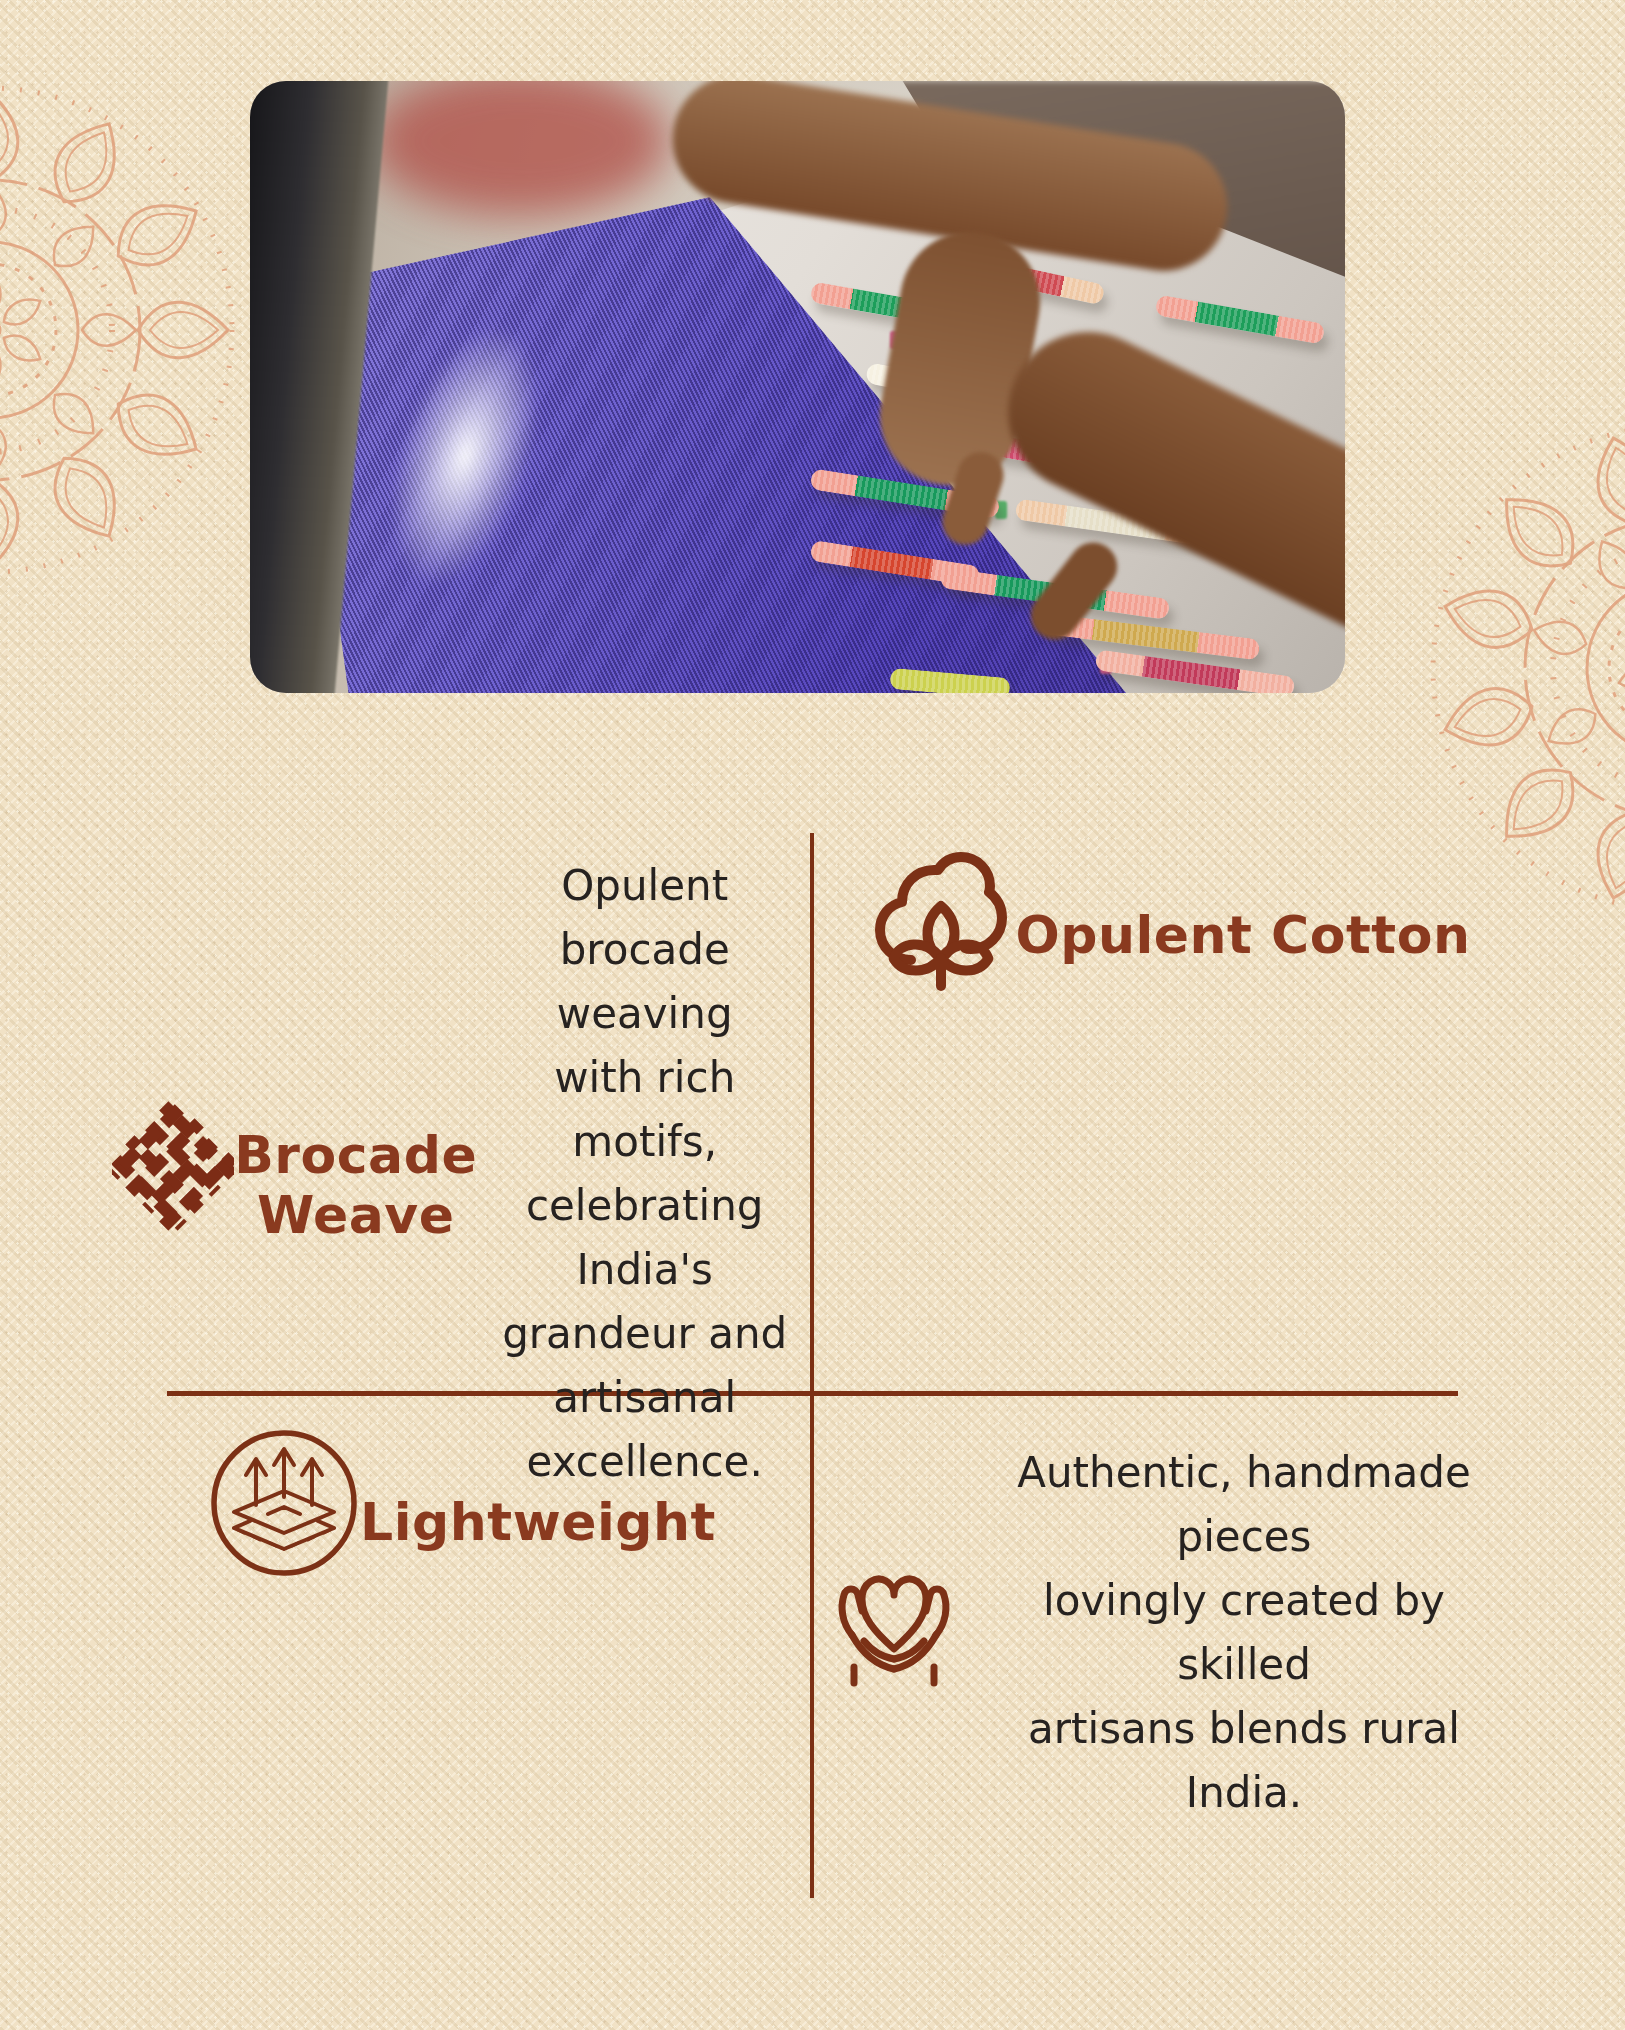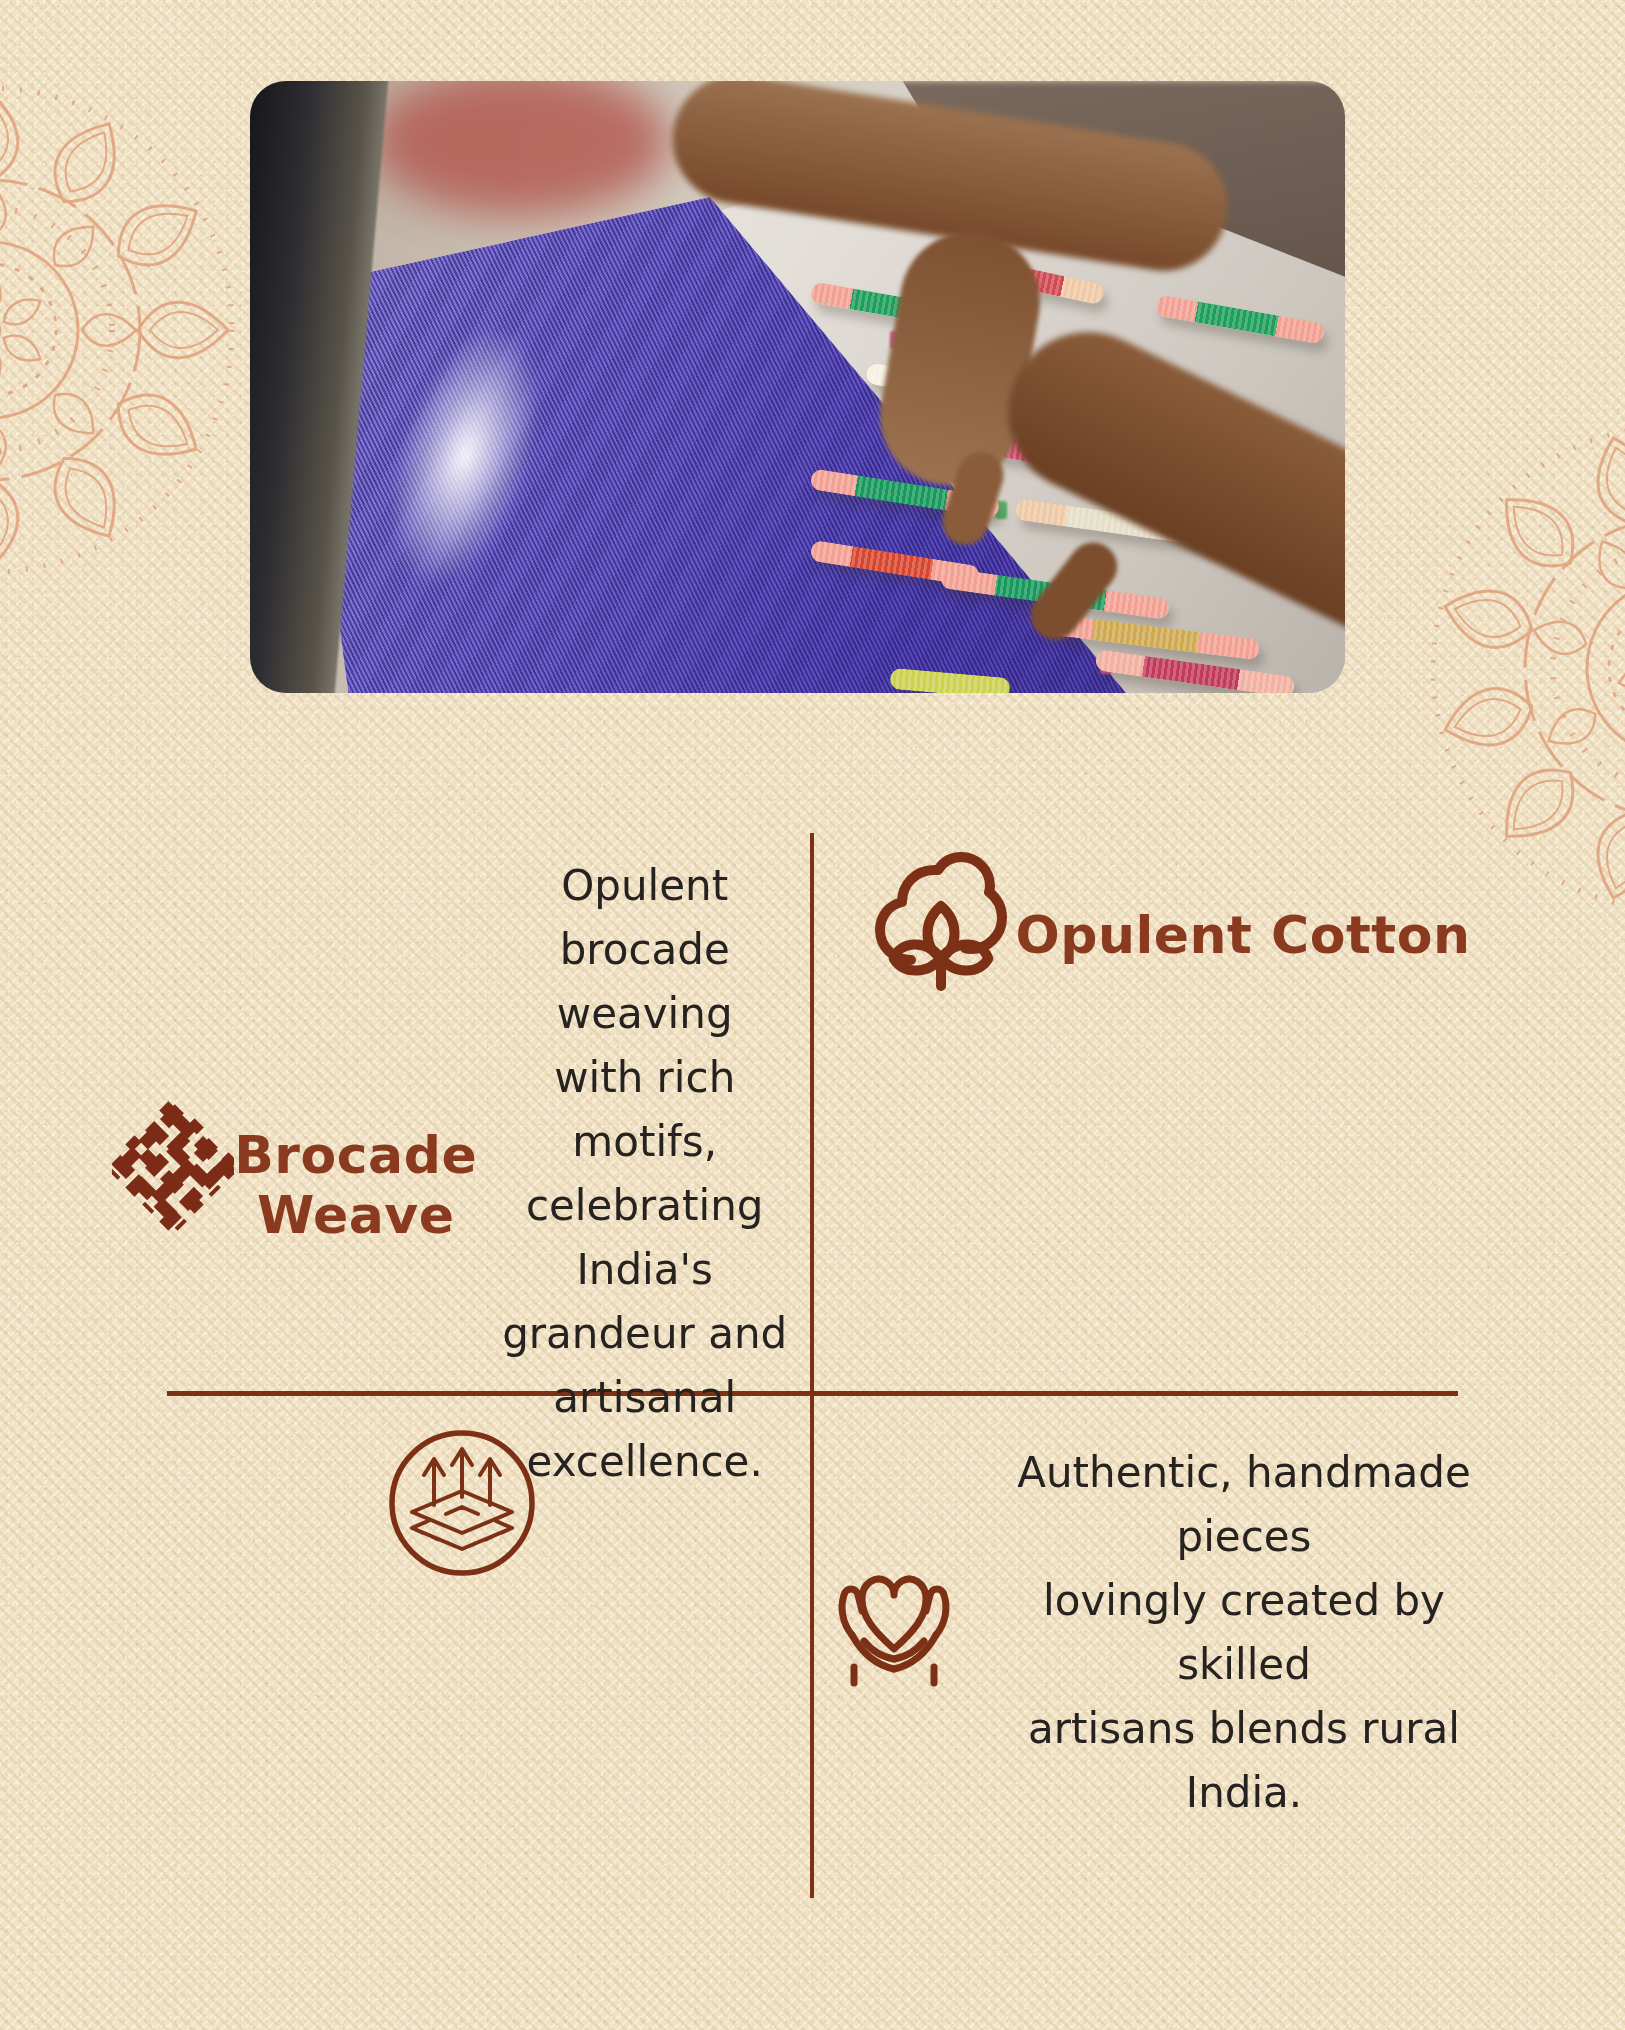--- a/index.html
+++ b/index.html
@@ -209,20 +209,21 @@
             <line x1="48" y1="78" x2="48" y2="36"></line>
             <path d="M38 48 L48 32 L58 48"></path>
             <line x1="76" y1="70" x2="76" y2="26"></line>
             <path d="M66 38 L76 22 L86 38"></path>
             <line x1="104" y1="78" x2="104" y2="36"></line>
             <path d="M94 48 L104 32 L114 48"></path>
           </g>
         </g>
       </svg>
     </div>
+    <div class="feature-title">Lightweight</div>
   </div>
 
   <div class="feature f-c2 f-r2">
     <div class="icon-wrap">
       <svg width="152" height="152" viewBox="0 0 152 152">
         <g class="stroke-ic" stroke-width="7">
           <path d="M76 100 C56 82 44 68 44 50 C44 34 58 26 68 32 C73 35 76 40 76 46 C76 40 79 35 84 32 C94 26 108 34 108 50 C108 68 96 82 76 100 Z"></path>
           <path d="M34 86 C24 74 22 58 26 46 C28 38 38 38 40 46 L44 62"></path>
           <path d="M34 86 C44 104 58 116 76 120"></path>
           <path d="M118 86 C128 74 130 58 126 46 C124 38 114 38 112 46 L108 62"></path>

